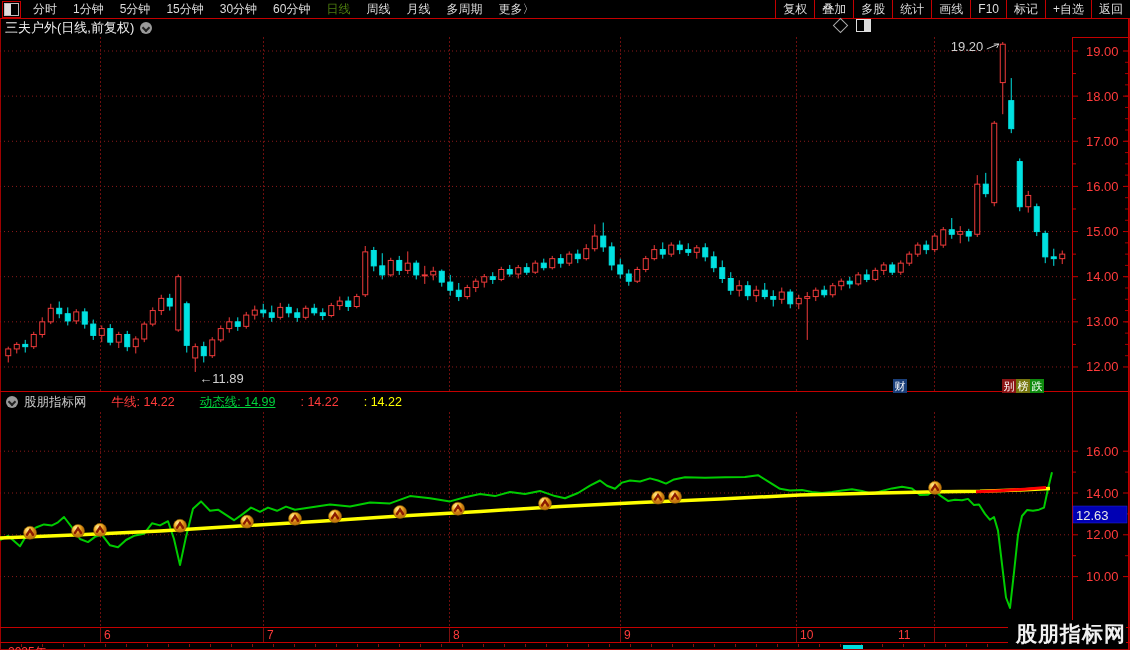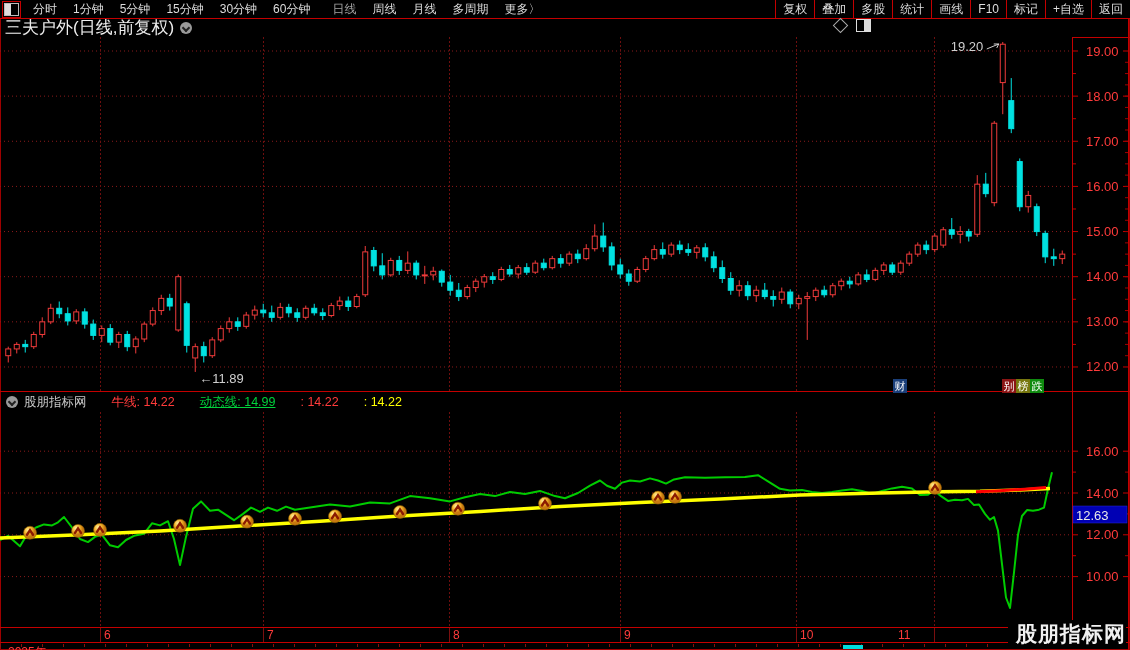--- a/index.html
+++ b/index.html
@@ -6,25 +6,25 @@
   body{width:1130px;height:650px;position:relative;overflow:hidden;
        font-family:"Liberation Sans","DejaVu Sans",sans-serif;}
   #frame{position:absolute;inset:0;border:1px solid #9e0000;box-sizing:border-box;}
   
   #topbar{position:absolute;left:0;top:0;width:1130px;height:18px;background:#000;
           border-bottom:1px solid #c40000;display:flex;align-items:center;font-size:12px;color:#ddd;}
   #topbar .lefticon{width:13px;height:11px;border:1px solid #bbb;margin:0 6px 0 4px;
           background:linear-gradient(90deg,#ddd 0 6px,#000 6px);outline:1px solid #c40000;outline-offset:1px;}
   #leftmenu{display:flex;gap:0;}
   #leftmenu .mi{padding:1px 8px;cursor:default;white-space:nowrap;}
-  #leftmenu .mi.active{color:#a3a3a3;margin-left:6px;}
+  #leftmenu .mi.active{color:#4d7c0f;}
   #rightmenu{display:flex;margin-left:auto;height:18px;}
   #rightmenu .mi{padding:8px 7px;border-left:1px solid #c40000;white-space:nowrap;display:flex;align-items:center;}
   
-  #titlebar{position:absolute;left:0;top:18px;width:941px;height:19px;color:#eee;font-size:17px;
+  #titlebar{position:absolute;left:0;top:18px;width:941px;height:19px;color:#eee;font-size:13px;
             display:flex;align-items:center;}
   #titlebar .t{margin-left:5px;}
   .chev-circle{width:12px;height:12px;border-radius:50%;background:#9a9a9a;display:inline-block;
                margin-left:6px;position:relative;}
   .chev-circle:after{content:"";position:absolute;left:3px;top:3px;width:4px;height:4px;
                border-right:2px solid #222;border-bottom:2px solid #222;transform:rotate(45deg);}
   #titleicons{position:absolute;right:70px;top:1px;display:flex;gap:10px;align-items:center;}
   .diamond{width:9px;height:9px;border:1px solid #aaa;transform:rotate(45deg);}
   .split{width:13px;height:11px;border:1px solid #ddd;background:linear-gradient(90deg,transparent 0 7px,#ddd 7px);}
   

